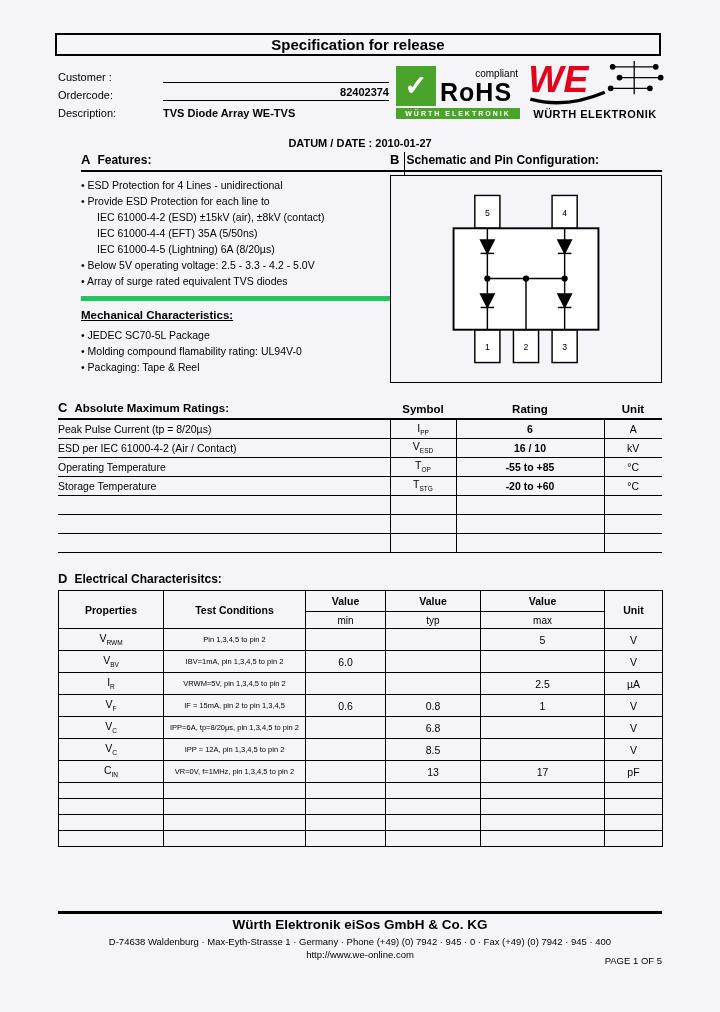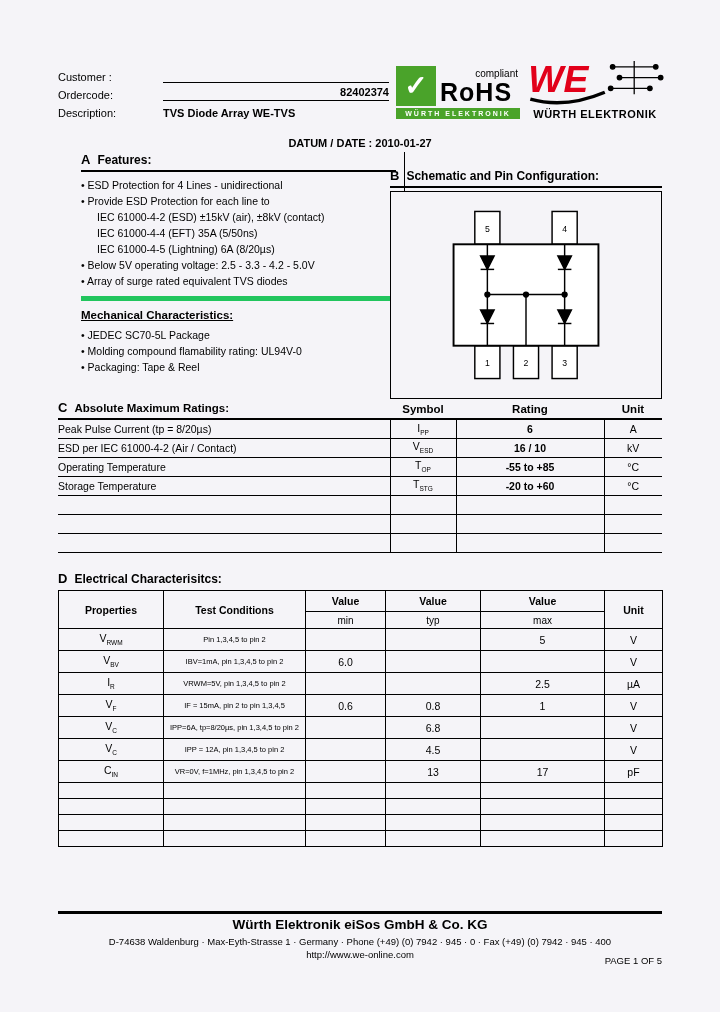--- a/index.html
+++ b/index.html
@@ -30,21 +30,21 @@
               text-align:center; letter-spacing:2px; padding:2px 0; }
 
   
   .we-logo { position:absolute; left:524px; top:57px; width:142px; text-align:center; }
   .we-caption { font-weight:bold; font-size:11px; letter-spacing:0.5px; margin-top:-2px; }
 
   .datum { position:absolute; top:137px; left:58px; width:604px; text-align:center; font-weight:bold; font-size:11px; }
 
   
   .col-left { position:absolute; left:58px; top:152px; width:324px; height:230px; border-right:1.5px solid #000; padding-right:8px;margin-left:23px; }
-  .col-right { position:absolute; left:390px; top:168px; width:272px; }
+  .col-right { position:absolute; left:390px; top:152px; width:272px; }
   .sec-head { font-size:12px; font-weight:bold; border-bottom:2px solid #000; padding-bottom:3px; }
   .sec-letter { font-size:13px; margin-right:7px; }
   .feat-list { margin-top:5px; font-size:10.5px; line-height:16px; }
   .feat.bullet::before { content:"• "; }
   .feat.indent { padding-left:16px; }
   .mech-sep { border-top:5px solid #22c55e; margin-top:7px; padding-top:4px; }
   .mech-title { font-weight:bold; font-size:11.5px; text-decoration:underline; }
   .mech-list { margin-top:4px; font-size:10.5px; line-height:16px; }
   .schem-box { margin-top:3px; border:1.5px solid #000; height:208px; display:flex; align-items:center; justify-content:center; background:#f5f4f8; }
 
@@ -74,20 +74,21 @@
   .f-company { position:absolute; top:917px; left:0; width:720px; text-align:center; font-weight:bold; font-size:13.5px; }
   .f-address { position:absolute; top:936px; left:0; width:720px; text-align:center; font-size:9.5px; }
   .f-url { position:absolute; top:949px; left:0; width:720px; text-align:center; font-size:9.5px; }
   .f-page { position:absolute; top:955px; right:58px; font-size:9.5px; }
 </style>
 </head>
 <body>
 
 <div class="page">
 
+  <div class="title-box">Specification for release</div>
 
   <div class="order-block">
     <div class="order-row">
       <span class="order-label">Customer :</span>
       <span class="order-value underlined"></span>
     </div>
     <div class="order-row">
       <span class="order-label">Ordercode:</span>
       <span class="order-value underlined">82402374</span>
     </div>
@@ -321,21 +322,21 @@
       <td class="dcond">IPP=6A, tp=8/20µs, pin 1,3,4,5 to pin 2</td>
       <td></td>
       <td>6.8</td>
       <td></td>
       <td>V</td>
     </tr>
     <tr>
       <td><span>V</span><sub>C</sub></td>
       <td class="dcond">IPP = 12A, pin 1,3,4,5 to pin 2</td>
       <td></td>
-      <td>4.5</td>
+      <td>8.5</td>
       <td></td>
       <td>V</td>
     </tr>
     <tr>
       <td><span>C</span><sub>IN</sub></td>
       <td class="dcond">VR=0V, f=1MHz, pin 1,3,4,5 to pin 2</td>
       <td></td>
       <td>13</td>
       <td>17</td>
       <td>pF</td>

